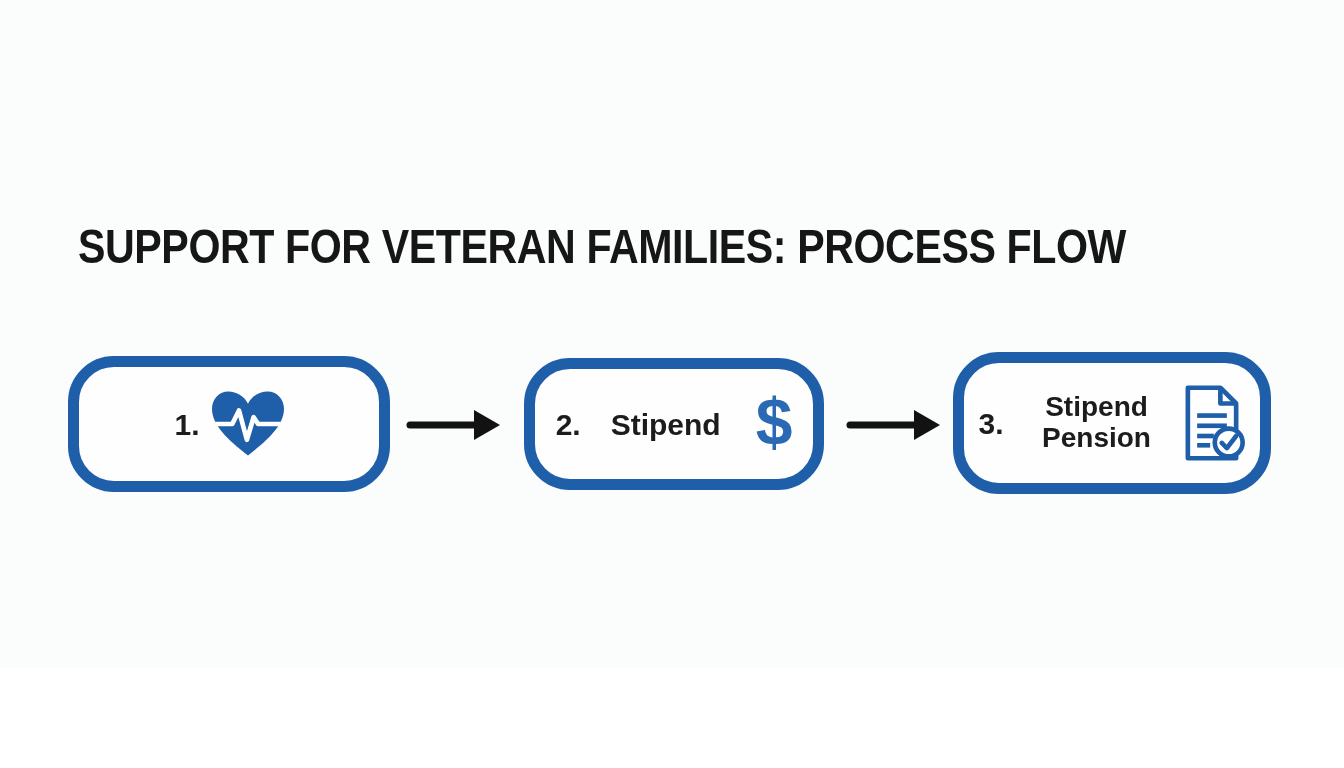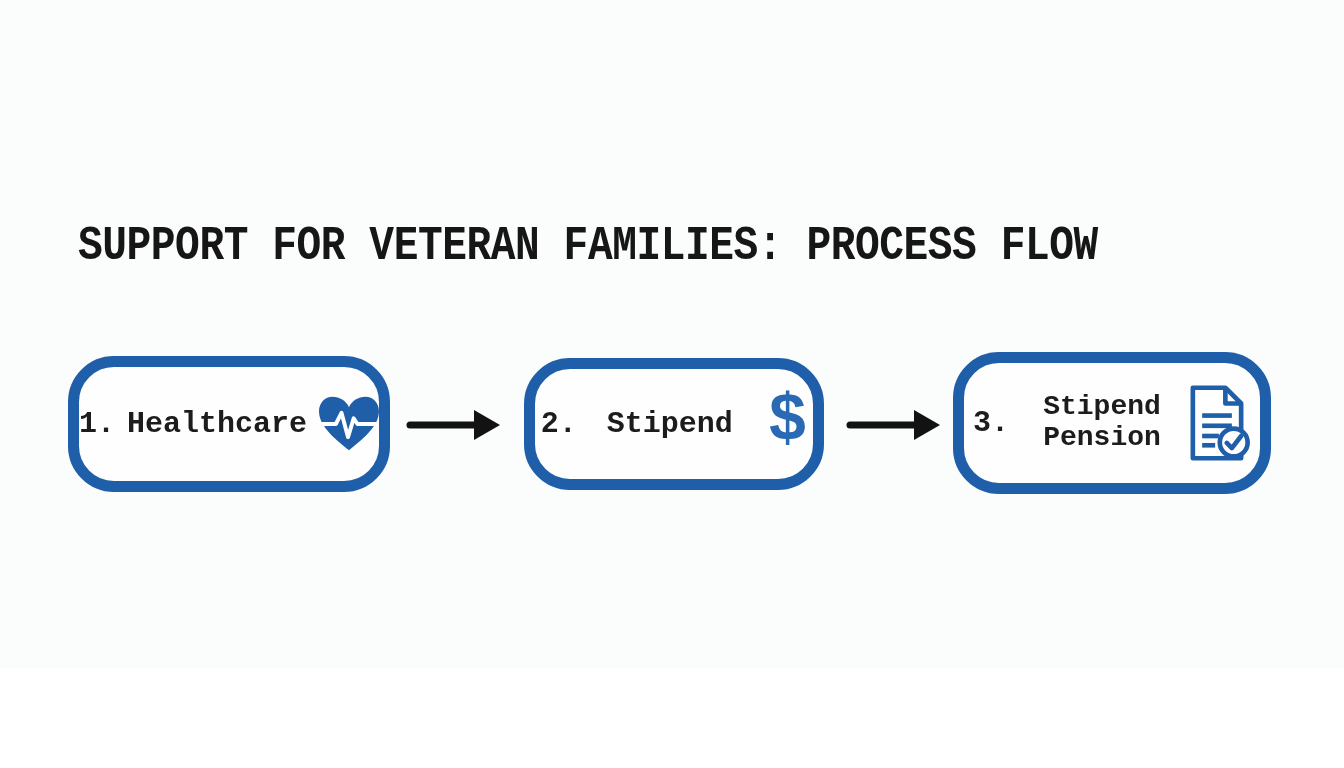--- a/index.html
+++ b/index.html
@@ -5,21 +5,21 @@
   html, body {
     margin: 0;
     padding: 0;
   }
   .canvas {
     position: relative;
     width: 1344px;
     height: 668px;
     background: #fbfcfc;
     overflow: hidden;
-    font-family: Liberation Mono, monospace;
+    font-family: Liberation Sans, sans-serif;
   }
   .title {
     position: absolute;
     left: 78px;
     top: 218px;
     margin: 0;
     font-size: 49px;
     font-weight: 800;
     letter-spacing: -0.5px;
     color: #161616;
@@ -75,21 +75,20 @@
 </style>
 </head>
 <body>
 
 <div class="canvas">
 
   <h1 class="title">SUPPORT FOR VETERAN FAMILIES: PROCESS FLOW</h1>
 
   <div class="step-box box-1">
     <span class="step-num">1.</span>
-    <span class="step-label">Healthcare</span>
     <svg class="icon-svg" width="72" height="66" viewBox="0 0 64 58" aria-hidden="true">
       <path d="M32 57 C14 43, 0 30, 0 15.5 C0 6.5, 6.5 0, 14.5 0 C22 0, 29 4.5, 32 11 C35 4.5, 42 0, 49.5 0 C57.5 0, 64 6.5, 64 15.5 C64 30, 50 43, 32 57 Z" fill="#1f5ea9"></path>
       <polyline points="3,29 18,29 24,17 31,43 37,23 41,29 61,29" fill="none" stroke="#ffffff" stroke-width="4.2" stroke-linecap="round" stroke-linejoin="round"></polyline>
     </svg>
   </div>
 
   <svg class="arrow arrow-1" viewBox="0 0 96 44" aria-hidden="true">
     <line x1="4" y1="22" x2="72" y2="22" stroke="#121212" stroke-width="7" stroke-linecap="round"></line>
     <polygon points="68,7 94,22 68,37" fill="#121212"></polygon>
   </svg>

